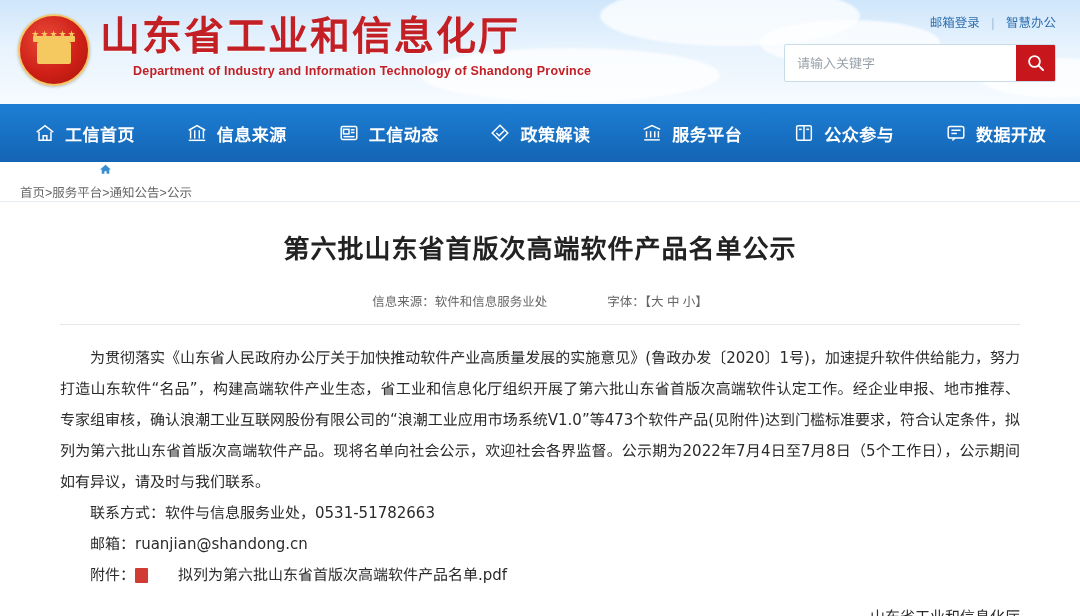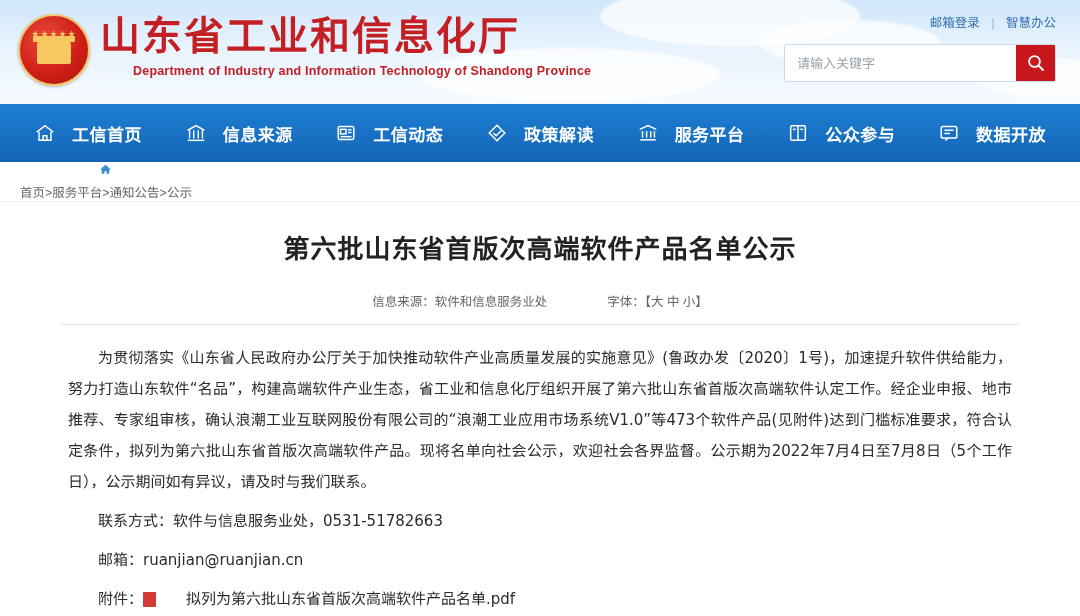--- a/index.html
+++ b/index.html
@@ -141,21 +141,21 @@
     height: 58px;
     background: linear-gradient(180deg, #1d7fd4 0%, #1464b4 100%);
     display: flex;
     align-items: center;
     justify-content: space-between;
     padding: 0 34px;
   }
   .nav-item {
     display: flex;
     align-items: center;
-    gap: 16px;
+    gap: 9px;
     color: #ffffff;
     font-size: 17px;
     font-weight: 700;
     cursor: pointer;
     white-space: nowrap;
     letter-spacing: .5px;
   }
   .nav-item .ico { display: flex; align-items: center; }
 
   
@@ -202,21 +202,21 @@
   .meta .fs-opts { color: #666; }
 
   .body-text {
     margin-top: 18px;
     font-size: 15px;
     line-height: 31px;
     color: #2b2b2b;
     text-align: justify;
     font-family: "DejaVu Sans", "Liberation Sans", sans-serif;
   }
-  .body-text p { margin: 8px; }
+  .body-text p { margin: 0; }
   .body-text .indent { text-indent: 2em; }
   .contact-line { margin-top: 2px; }
   .attach-line { display: flex; align-items: center; }
   .pdf-ico {
     display: inline-flex;
     width: 13px; height: 15px;
     background: #d23b33;
     color: #fff;
     font-size: 7px;
     font-weight: 700;
@@ -382,21 +382,21 @@
       <span>信息来源：</span><span>软件和信息服务业处</span>
     </div>
     <div class="fs-opts">
       <span>字体：</span><span>【大 中 小】</span>
     </div>
   </div>
 
   <div class="body-text">
     <p class="indent">为贯彻落实《山东省人民政府办公厅关于加快推动软件产业高质量发展的实施意见》(鲁政办发〔2020〕1号)，加速提升软件供给能力，努力打造山东软件“名品”，构建高端软件产业生态，省工业和信息化厅组织开展了第六批山东省首版次高端软件认定工作。经企业申报、地市推荐、专家组审核，确认浪潮工业互联网股份有限公司的“浪潮工业应用市场系统V1.0”等473个软件产品(见附件)达到门槛标准要求，符合认定条件，拟列为第六批山东省首版次高端软件产品。现将名单向社会公示，欢迎社会各界监督。公示期为2022年7月4日至7月8日（5个工作日），公示期间如有异议，请及时与我们联系。</p>
     <p class="indent contact-line">联系方式：软件与信息服务业处，0531-51782663</p>
-    <p class="indent">邮箱：ruanjian@ruanjian.cn</p>
+    <p class="indent">邮箱：ruanjian@shandong.cn</p>
     <p class="indent attach-line">
       <span>附件：</span>
       <span class="pdf-ico">A</span>
       <span class="attach-name">拟列为第六批山东省首版次高端软件产品名单.pdf</span>
     </p>
   </div>
 
   <div class="sign">
     <div>山东省工业和信息化厅</div>
 

